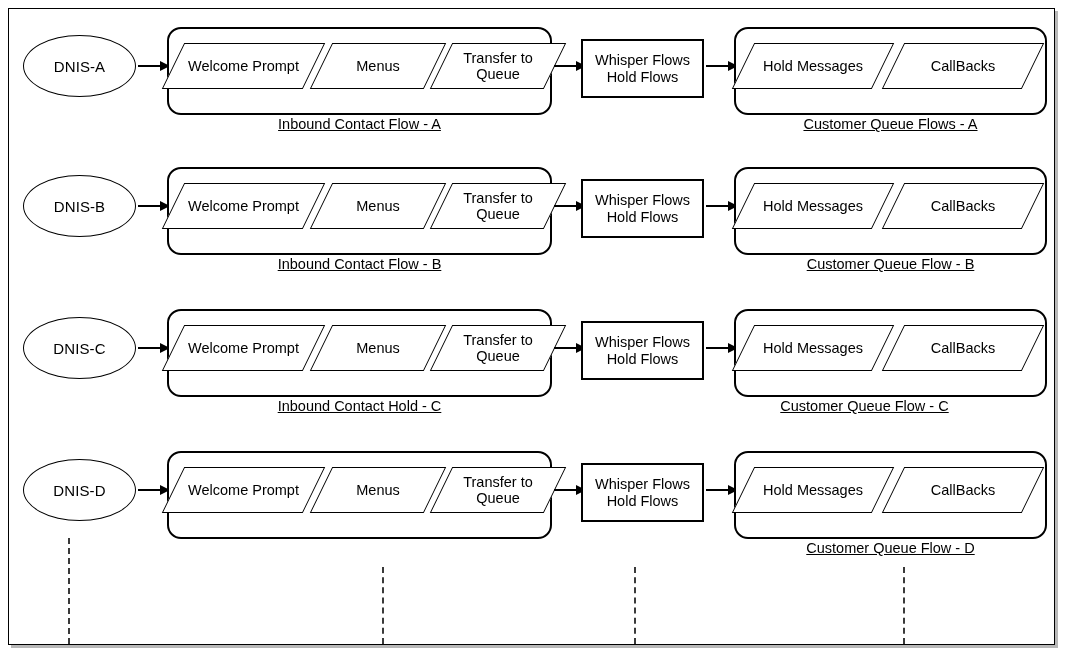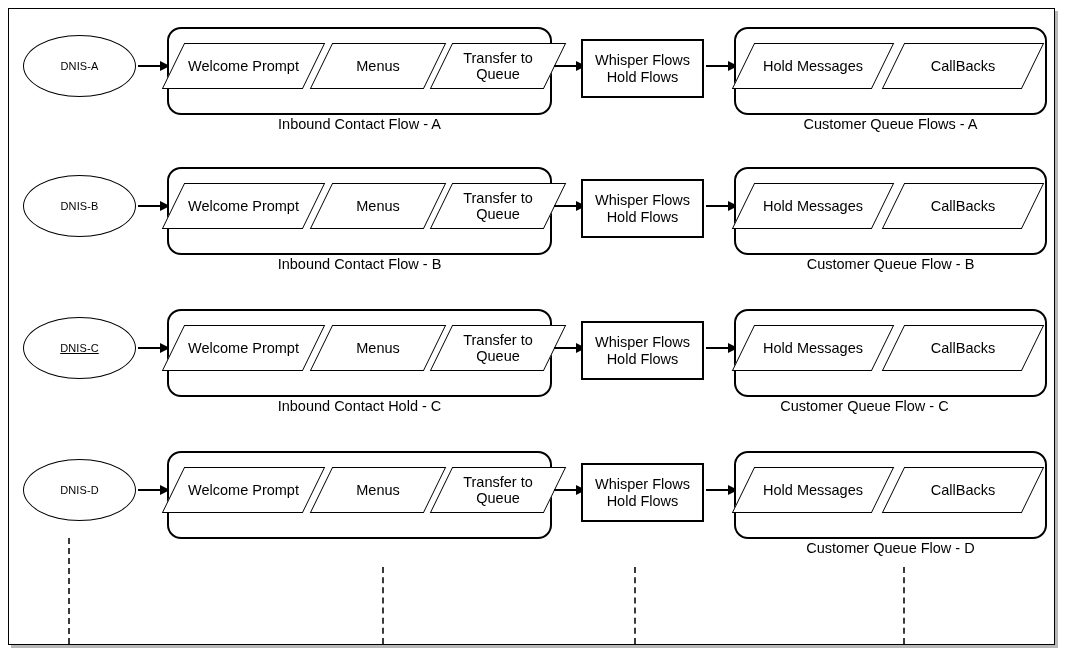--- a/index.html
+++ b/index.html
@@ -29,21 +29,21 @@
   
   .ellipse{
     position:absolute;
     width:113px; height:62px;
     border:1.6px solid #000;
     border-radius:50%;
     box-sizing:border-box;
     display:flex; align-items:center; justify-content:center;
     background:#fff;
   }
-  .ellipse span{ font-size:11px; color:#000; letter-spacing:0.1px; }
+  .ellipse span{ font-size:15px; color:#000; letter-spacing:0.1px; }
 
   
   .arrow{ position:absolute; height:11px; }
   .arrow .shaft{
     position:absolute; left:0; top:4px; height:2.4px; background:#000;
   }
   .arrow .head{
     position:absolute; top:0; width:0; height:0;
     border-top:5.5px solid transparent;
     border-bottom:5.5px solid transparent;
@@ -57,20 +57,21 @@
     border-radius:14px;
     background:#fff;
     box-sizing:border-box;
   }
   .flowcaption{
     position:absolute;
     text-align:center;
     font-size:14.5px;
     color:#000;
     white-space:nowrap;
+    text-decoration:underline;
   }
 
   
   .para{
     position:absolute;
     height:46px;
     box-sizing:border-box;
   }
   .para .shape{
     position:absolute; inset:0;
@@ -199,21 +200,21 @@
           <div class="txt">Hold Messages</div>
       </div>
       <div class="para" style="left:884px; top:34px; width:140px;">
         <div class="shape"></div>
           <div class="txt">CallBacks</div>
       </div>
       <div class="flowcaption" style="left:725px; top:107px; width:313px;">Customer Queue Flow - B</div>
     </div>
 
     <div class="row" style="top:282px;">
-      <div class="ellipse" style="left:14px; top:26px;text-decoration:underline;">
+      <div class="ellipse" style="left:14px; top:26px;">
         <span>DNIS-C</span>
       </div>
       <div class="arrow" style="left:129px; top:52px; width:32px;">
         <div class="shaft" style="width:23px;"></div>
           <div class="head" style="left:22px;"></div>
       </div>
       <div class="flowbox" style="left:158px; top:18px; width:385px; height:88px;"></div>
       <div class="para" style="left:164px; top:34px; width:141px;">
         <div class="shape"></div>
           <div class="txt">Welcome Prompt</div>

